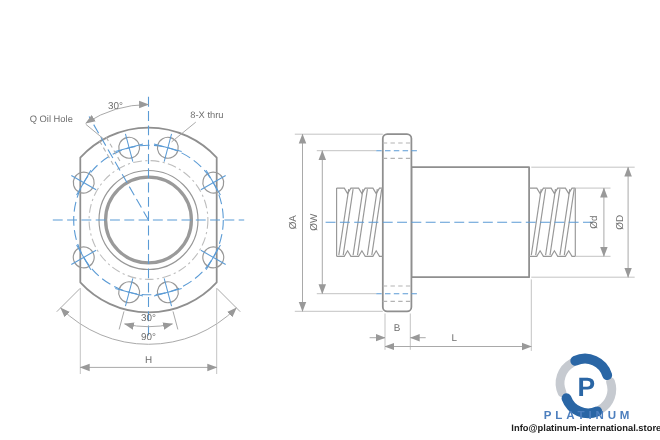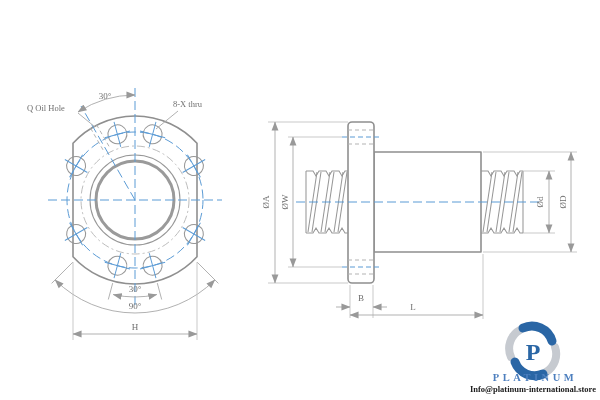--- a/index.html
+++ b/index.html
@@ -1,17 +1,17 @@
 <!DOCTYPE html>
 <html><head>
 <meta charset="utf-8">
 <style>
   html,body{margin:0;padding:0;background:#fff;}
   .stage{position:relative;width:600px;height:400px;background:#ffffff;overflow:hidden;
-         font-family:Liberation Serif, serif;}
+         font-family:Liberation Sans, sans-serif;}
   svg{position:absolute;left:0;top:0;}
   .outw {stroke:#8f8f8f;stroke-width:1.6;fill:#ffffff;stroke-linejoin:round;}
   .thin {stroke:#979797;stroke-width:1.05;fill:none;}
   .bore {stroke:#9a9a9a;stroke-width:3;fill:none;}
   .cl   {stroke:#5b9bd5;stroke-width:1;stroke-dasharray:9 4;fill:none;}
   .cls  {stroke:#5b9bd5;stroke-width:1;stroke-dasharray:5 3;fill:none;}
   .clx  {stroke:#5b9bd5;stroke-width:.95;fill:none;}
   .hid  {stroke:#bdbdbd;stroke-width:1;stroke-dasharray:8 3 2 3;fill:none;}
   .hid2 {stroke:#b3b3b3;stroke-width:1;stroke-dasharray:4 3;fill:none;}
   .dim  {stroke:#a8a8a8;stroke-width:.9;fill:none;}

